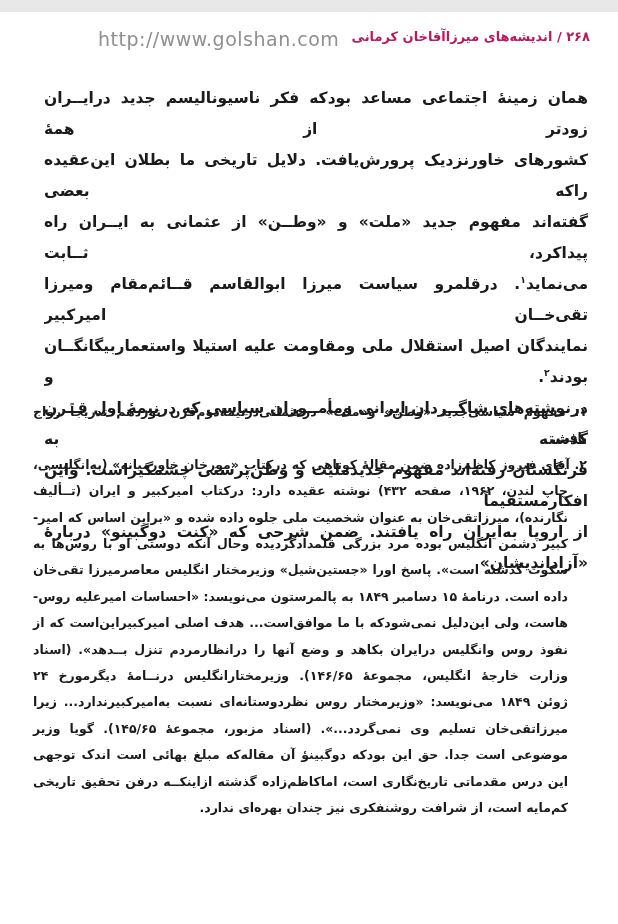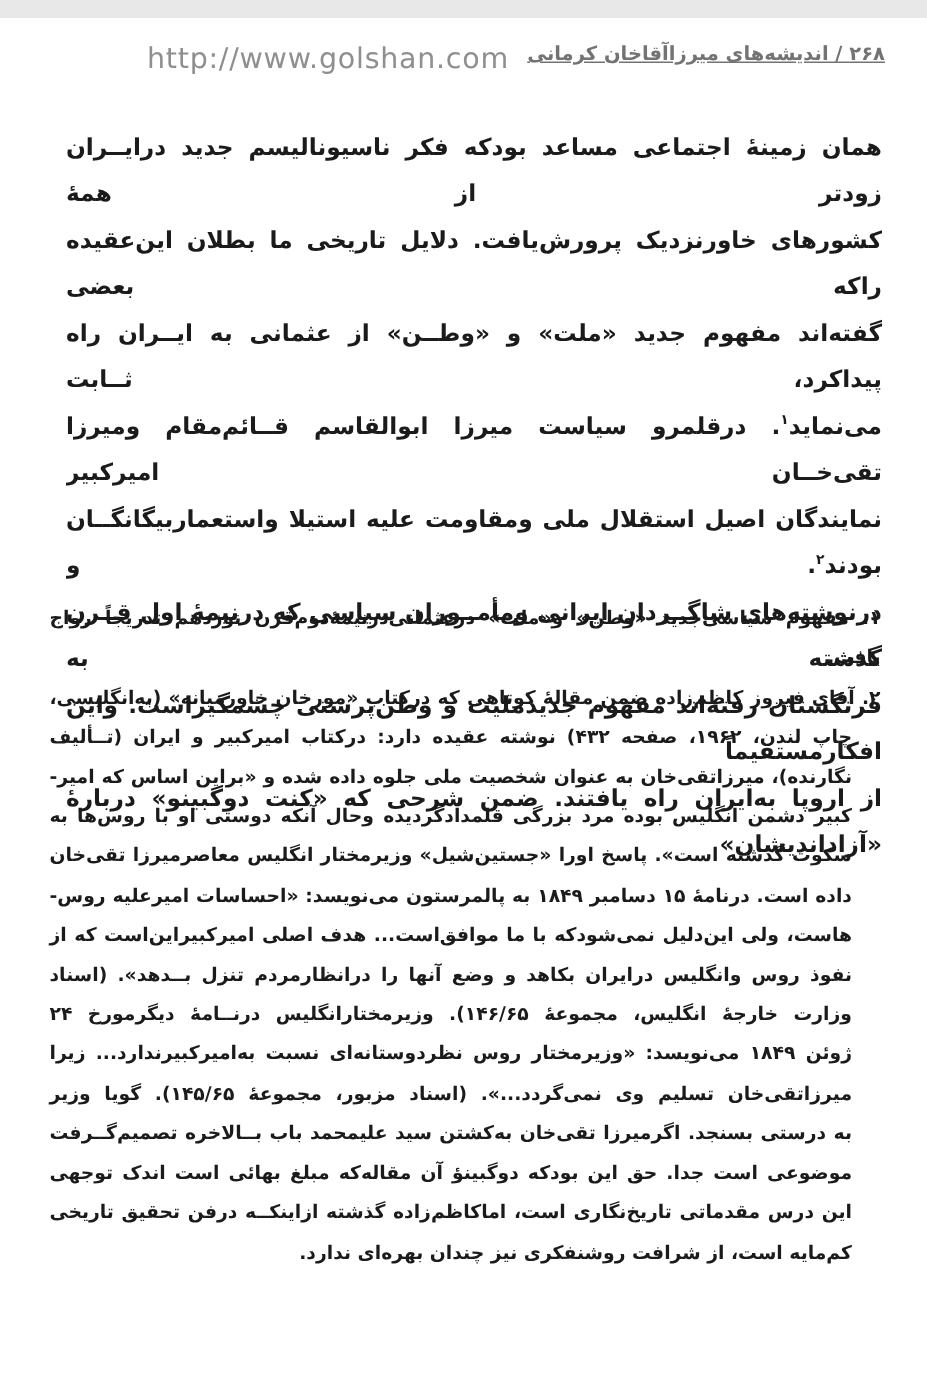--- a/index.html
+++ b/index.html
@@ -15,22 +15,21 @@
   .watermark{
     position:absolute;left:98px;top:16px;
     font-size:19px;letter-spacing:.5px;
     color:#8f8f8f;
     direction:ltr;
   }
   .running-title{
     position:absolute;right:28px;top:17px;
     direction:rtl;unicode-bidi:plaintext;
     font-size:13px;font-weight:700;
-    color:#737373;
-    text-decoration:underline;
+    color:#be185d;
   }
   .body-text{
     position:absolute;top:71px;right:30px;left:44px;
     direction:rtl;
   }
   .body-text .line{
     font-size:15.5px;font-weight:700;
     line-height:31px;
     text-align:justify;text-align-last:justify;
     white-space:nowrap;
@@ -78,18 +77,17 @@
       <div class="line indent">چاپ لندن، ۱۹۶۲، صفحه ۴۳۲) نوشته عقیده دارد: درکتاب امیرکبیر و ایران (تــألیف</div>
       <div class="line indent">نگارنده)، میرزاتقی‌خان به عنوان شخصیت ملی جلوه داده شده و «براین اساس که امیر-</div>
       <div class="line indent">کبیر دشمن انگلیس بوده مرد بزرگی قلمدادگردیده وحال آنکه دوستی او با روس‌ها به</div>
       <div class="line indent">سکوت گذشته است». پاسخ اورا «جستین‌شیل» وزیرمختار انگلیس معاصرمیرزا تقی‌خان</div>
       <div class="line indent">داده است. درنامهٔ ۱۵ دسامبر ۱۸۴۹ به پالمرستون می‌نویسد: «احساسات امیرعلیه روس-</div>
       <div class="line indent">هاست، ولی این‌دلیل نمی‌شودکه با ما موافق‌است... هدف اصلی امیرکبیراین‌است که از</div>
       <div class="line indent">نفوذ روس وانگلیس درایران بکاهد و وضع آنها را درانظارمردم تنزل بــدهد». (اسناد</div>
       <div class="line indent">وزارت خارجهٔ انگلیس، مجموعهٔ ۱۴۶/۶۵). وزیرمختارانگلیس درنــامهٔ دیگرمورخ ۲۴</div>
       <div class="line indent">ژوئن ۱۸۴۹ می‌نویسد: «وزیرمختار روس نظردوستانه‌ای نسبت به‌امیرکبیرندارد... زیرا</div>
       <div class="line indent">میرزاتقی‌خان تسلیم وی نمی‌گردد...». (اسناد مزبور، مجموعهٔ ۱۴۵/۶۵). گویا وزیر</div>
-      <div class="line indent">به درستی بسنجد. اگرمیرزا تقی‌خان به‌کشتن سید علیمحمد باب بــالاخره تصمیم‌گــرفت</div>
       <div class="line indent">موضوعی است جدا. حق این بودکه دوگبینؤ آن مقاله‌که مبلغ بهائی است اندک توجهی</div>
       <div class="line indent">این درس مقدماتی تاریخ‌نگاری است، اماکاظم‌زاده گذشته ازاینکــه درفن تحقیق تاریخی</div>
       <div class="line indent end">کم‌مایه است، از شرافت روشنفکری نیز چندان بهره‌ای ندارد.</div>
     </section>
 </div>
 
 </body></html>

